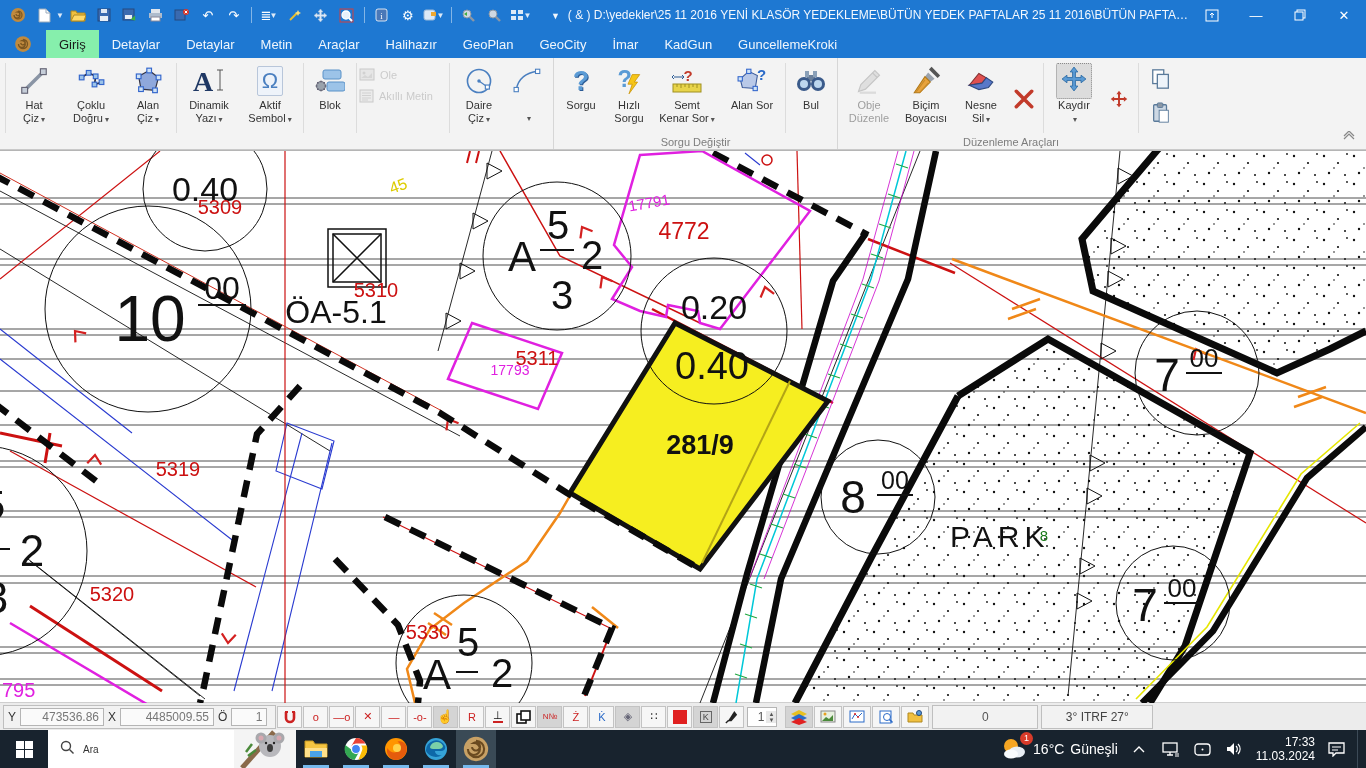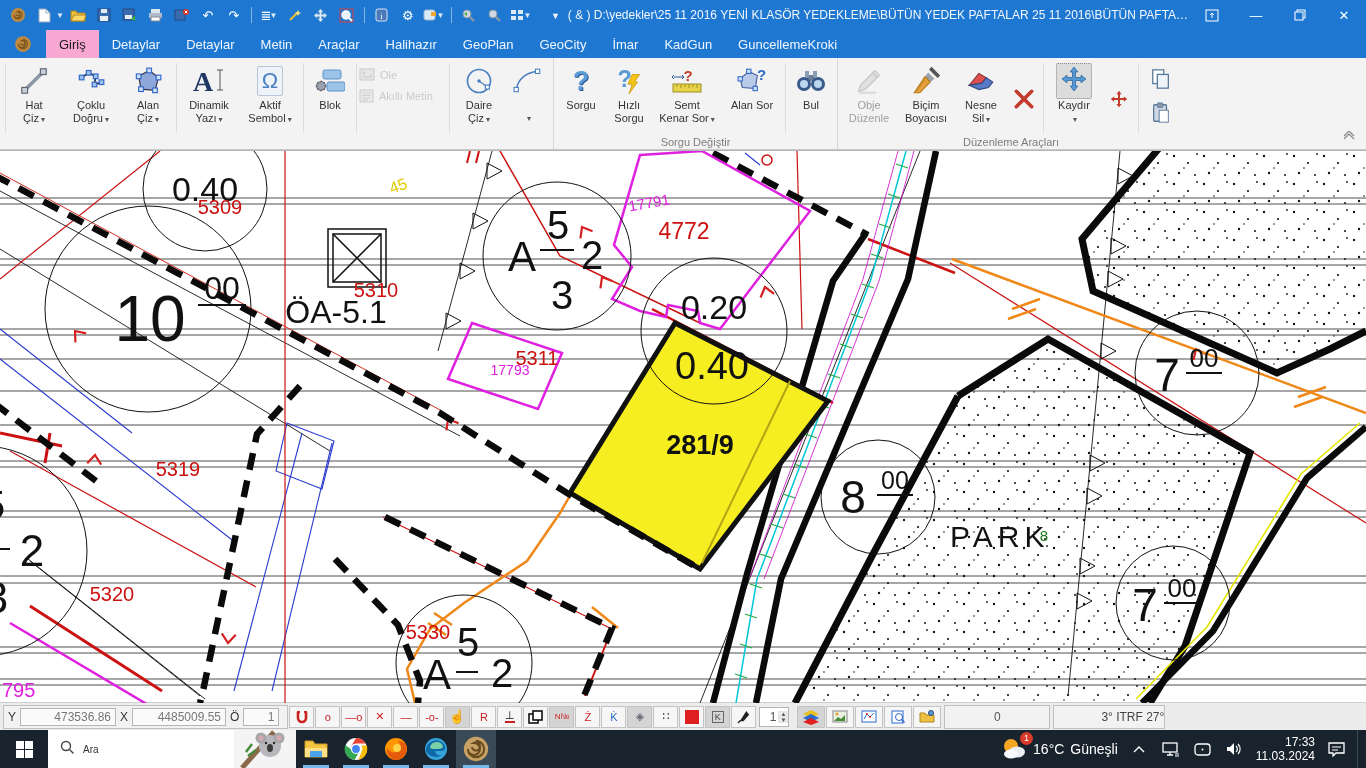--- a/index.html
+++ b/index.html
@@ -10,21 +10,21 @@
   .qbtn{width:24px;height:24px;display:flex;align-items:center;justify-content:center;color:#fff;font-size:13px}
   .qsep{width:1px;height:16px;background:rgba(255,255,255,.45);margin:0 3px}
   .qcaret{font-size:8px;color:#dce9f7;margin-left:-2px}
   .twrap{flex:1;overflow:hidden;white-space:nowrap;text-overflow:ellipsis;padding-left:18px;font-size:12px;color:#f2f7fd}
   .wbtns{display:flex;height:30px}
   .wbtn{width:44px;display:flex;align-items:center;justify-content:center;color:#fff;font-size:13px}
   
   .tabs{height:28px;background:#1e78d2;display:flex;align-items:stretch;font-size:13px}
   .applogo{width:46px;display:flex;align-items:center;justify-content:center}
   .tab{padding:0 13px;display:flex;align-items:center;color:#f0f6fc}
-  .tab.active{background:#f9a8d4;color:#1a1a1a}
+  .tab.active{background:#86efac;color:#1a1a1a}
   
   .ribbon{height:92px;background:#f3f3f3;border-bottom:1px solid #c9c9c9;display:flex;position:relative}
   .rgroup{position:relative;display:flex;align-items:flex-start;padding:2px 3px 16px;border-right:1px solid #d6d6d6}
   .rgl{position:absolute;bottom:1px;left:0;right:0;text-align:center;font-size:11px;color:#7d7d7d}
   .rbtn{display:flex;flex-direction:column;align-items:center;padding-top:3px;height:74px}
   .ric{height:36px;display:flex;align-items:center;justify-content:center}
   .rlb{font-size:11px;color:#333;text-align:center;line-height:13px;white-space:nowrap}
   .caret::after{content:"▾";font-size:8px;color:#555;margin-left:2px}
   .rsep{width:1px;background:#dcdcdc;height:70px;margin:3px 2px 0}
   .dis{opacity:.45;filter:grayscale(1)}
@@ -40,21 +40,21 @@
   .status{height:28px;background:#ececec;display:flex;align-items:center;font-size:12px;color:#333;border-top:1px solid #cfcfcf}
   .sseg{height:24px;border:1px solid #bfbfbf;background:#f2f2f2;display:flex;align-items:center;margin-left:3px}
   .sapp{width:222px;justify-content:center}
   .sfield{border:1px solid #b5b5b5;background:#fafafa;color:#777;text-align:right;padding:1px 4px;font-size:12px;margin:0 4px}
   .sic{width:25px;height:22px;border:1px solid #c3c3c3;background:#f6f6f6;display:flex;align-items:center;justify-content:center;margin-left:1px;font-size:11px;color:#cc2222}
   .sic.on{background:#d4d4d4}
   .spin{display:flex;align-items:center;border:1px solid #b5b5b5;background:#fff;margin-left:3px;height:20px}
   .spin .num{width:18px;text-align:right;padding-right:2px;color:#555}
   .arrcol{display:flex;flex-direction:column;font-size:6px;color:#555;line-height:6px;padding:0 2px;background:#e8e8e8}
   .szero{width:106px;justify-content:center;color:#555}
-  .sproj{width:112px;justify-content:flex-end;color:#444}
+  .sproj{width:112px;justify-content:center;color:#444}
   
   .taskbar{height:38px;background:#18232e;display:flex;align-items:stretch;color:#fff}
   .tkbtn{width:48px;display:flex;align-items:center;justify-content:center}
   .searchbox{width:248px;background:#fff;display:flex;align-items:center;margin:0;color:#333;position:relative}
   .searchbox .mag{margin:0 8px 0 12px;color:#444}
   .searchbox .stext{font-size:10px;color:#333}
   .koala{position:absolute;right:0;top:0;bottom:0;width:62px;overflow:hidden}
   .tktile{width:40px;display:flex;align-items:center;justify-content:center;position:relative}
   .tktile.activeapp{background:#3a4a56}
   .tkunder{position:absolute;bottom:0;left:7px;right:7px;height:3px;background:#76b9ed}
@@ -650,21 +650,21 @@
     <text x="1182" y="446" font-size="26">00</text>
     <path d="M1164,452 L1200,452" stroke="#111" stroke-width="2"></path>
     <text x="400" y="40" font-size="16" fill="#ddcc00" transform="rotate(-20 400 40)">45</text>
   </g>
 </svg>
 </div>
 
 <div class="status">
   <div class="sseg" style="padding:0 4px">
     <span>Y</span>
-    <span class="sfield" style="width:96px">473536.86</span>
+    <span class="sfield" style="width:84px">473536.86</span>
     <span>X</span>
     <span class="sfield" style="width:94px">4485009.55</span>
     <span>Ö</span>
     <span class="sfield" style="width:36px">1</span>
   </div>
   <div class="sic">
     <svg width="14" height="14" viewBox="0 0 14 14">
         <path d="M3,2 v6 a4,4 0 0 0 8,0 v-6" fill="none" stroke="#c22" stroke-width="2.6"></path>
         <path d="M2,2 h3 M9,2 h3" stroke="#c22" stroke-width="2"></path>
       </svg>

